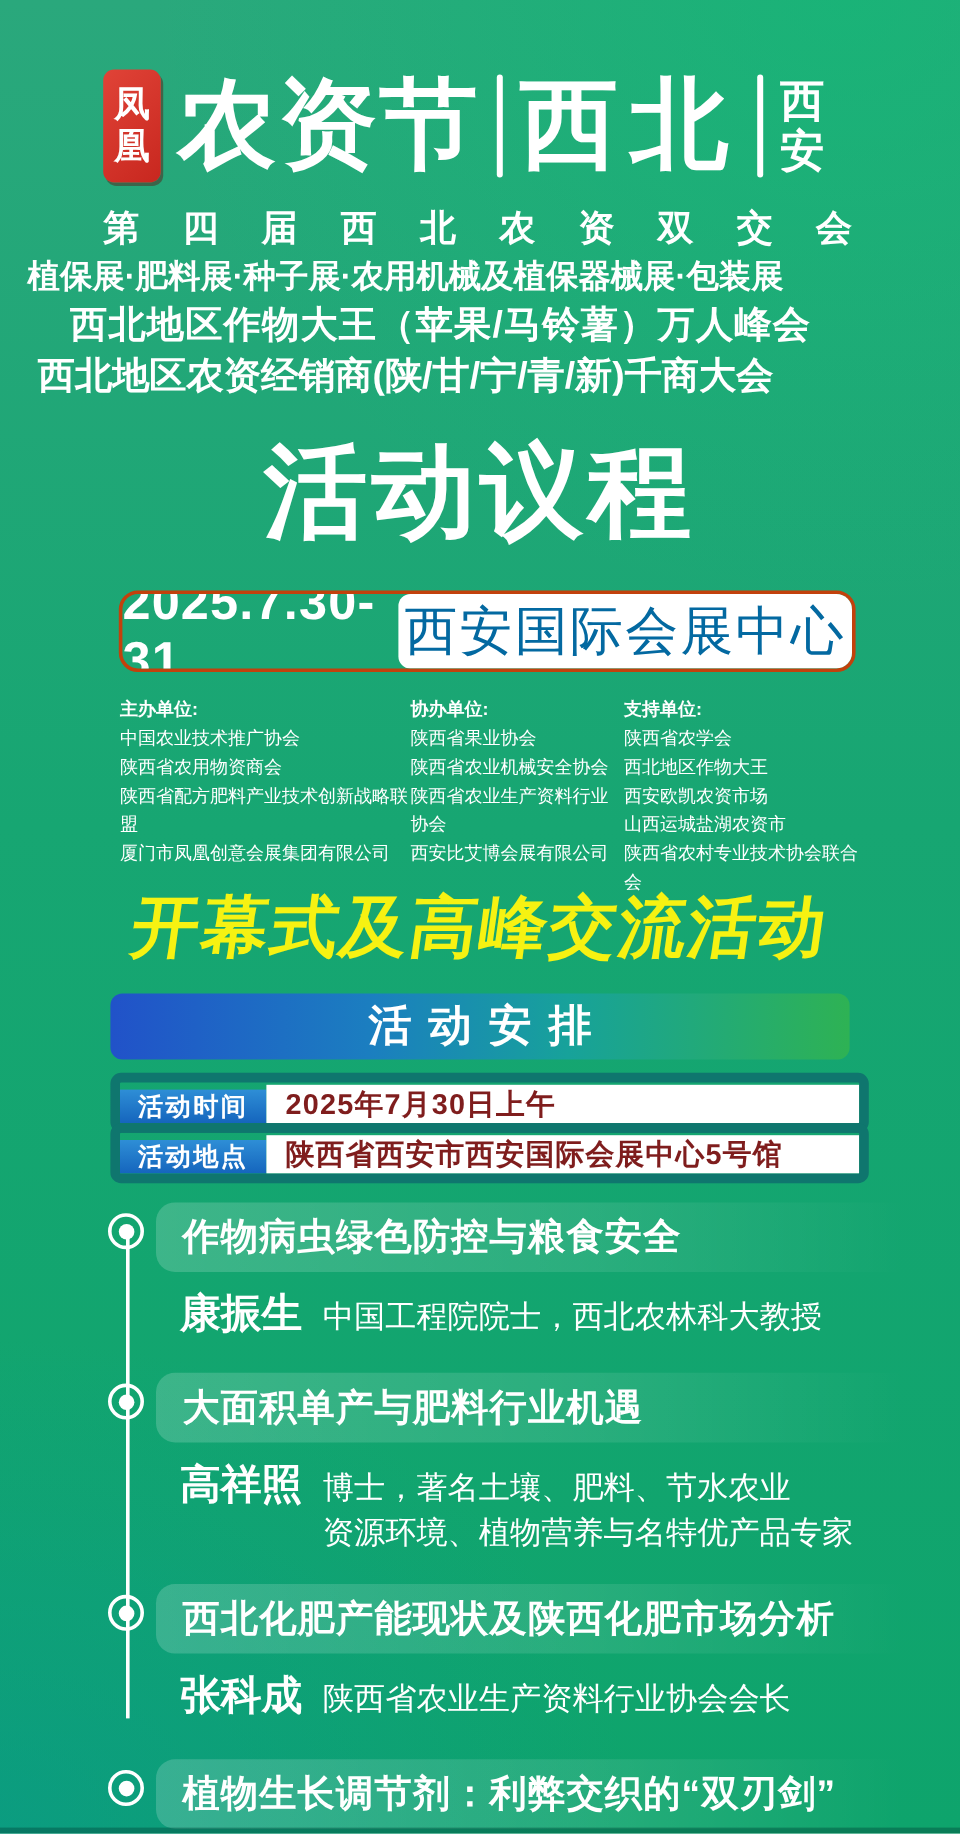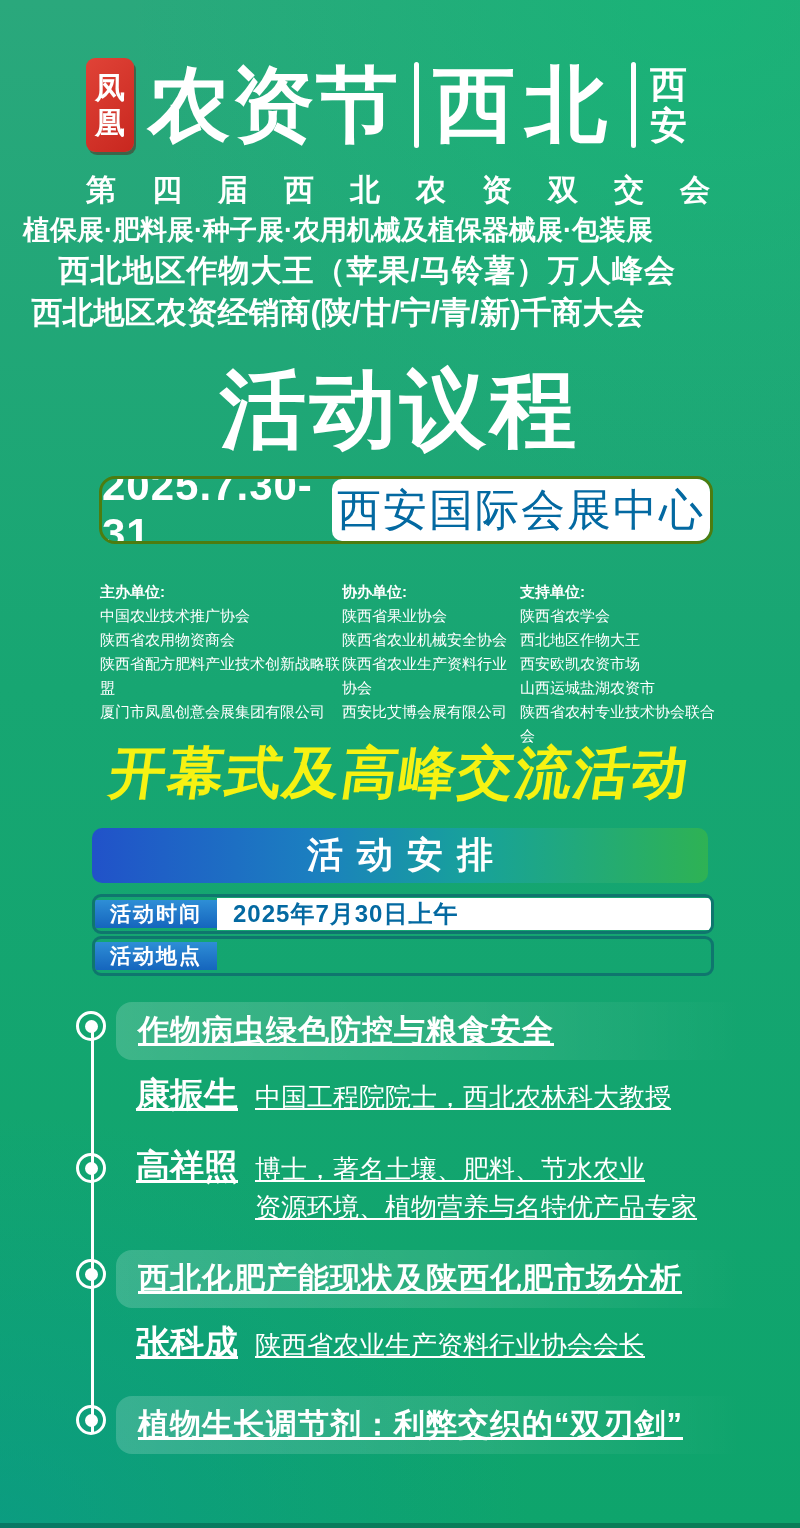--- a/index.html
+++ b/index.html
@@ -30,21 +30,21 @@
   .subline{left:0;width:676px;text-align:center;font-weight:800;white-space:nowrap;}
   .sub1{top:212px;font-size:27px;}
   .sub2{top:250px;font-size:31px;letter-spacing:1px;text-align:right;}
   .sub3{top:292px;font-size:31px;}
 
   
   .agenda-title{top:352px;left:0;width:800px;text-align:center;
     font-size:86px;font-weight:900;letter-spacing:4px;}
 
   
-  .date-pill{top:476px;left:99px;width:608px;height:62px;border:3px solid #4d7c0f;
+  .date-pill{top:492px;left:99px;width:608px;height:62px;border:3px solid #c2410c;
     border-radius:16px;display:flex;align-items:stretch;overflow:hidden;}
   .date-part{width:230px;display:flex;align-items:center;justify-content:center;
     font-size:42px;font-weight:800;letter-spacing:1px;}
   .venue-part{flex:1;background:#fff;border-radius:10px;display:flex;align-items:center;
     justify-content:center;font-size:44px;font-weight:400;color:#0369a1;letter-spacing:2px;}
 
   
   .orgs{top:580px;left:100px;width:620px;display:flex;}
   .org-col{font-size:15px;line-height:24px;}
   .org-col .hd{font-weight:800;}
@@ -57,32 +57,32 @@
   .section-title span{display:inline-block;transform:skewX(-8deg);
     font-size:56px;font-weight:900;color:#f6f212;letter-spacing:2px;}
 
   
   .grad-bar{top:828px;left:92px;width:616px;height:55px;border-radius:10px;
     background:linear-gradient(90deg,#2152c9 0%,#1b7ec0 35%,#17a29a 62%,#2eb254 100%);
     display:flex;align-items:center;justify-content:center;}
   .grad-bar .txt{font-size:36px;font-weight:800;letter-spacing:14px;padding-left:14px;}
 
   
-  .info-row{left:92px;width:616px;height:34px;border:3px solid #0f766e;border-radius:9px;
-    display:flex;align-items:center;overflow:hidden;}
+  .info-row{left:92px;width:616px;height:34px;border:8px solid #0f766e;border-radius:9px;
+    display:flex;align-items:flex-end;overflow:hidden;}
   .row-time{top:894px;}
   .row-place{top:936px;}
   .info-label{width:122px;background:linear-gradient(180deg,#2e8ed6 0%,#1565bd 100%);
     display:flex;align-items:center;justify-content:center;
     font-size:21px;font-weight:800;letter-spacing:2px;}
-  .info-value{flex:1;background:#fff;color:#0369a1;font-weight:800;font-size:24px;
+  .info-value{flex:1;background:#fff;color:#7f1d1d;font-weight:800;font-size:24px;
     display:flex;align-items:center;padding-left:16px;letter-spacing:1px;}
 
   
-  .timeline{top:1002px;left:116px;width:645px;text-decoration:underline;}
+  .timeline{top:1002px;left:130px;width:645px;}
   .rail{position:absolute;left:-25px;top:30px;height:400px;width:3px;background:#fff;}
   .tl-item{position:relative;}
   .bullet{position:absolute;left:-40px;top:9px;width:24px;height:24px;
     border:3px solid #fff;border-radius:50%;display:flex;align-items:center;justify-content:center;}
   .bullet i{width:13px;height:13px;background:#fff;border-radius:50%;}
   .topic{width:100%;box-sizing:border-box;border-radius:16px;padding:8px 10px 8px 22px;
     background:linear-gradient(90deg,rgba(255,255,255,0.18) 0%,rgba(255,255,255,0.10) 55%,rgba(255,255,255,0) 97%);
     font-size:31px;font-weight:800;letter-spacing:1px;white-space:nowrap;}
   .speaker-row{display:flex;align-items:baseline;margin:12px 0 0 20px;}
   .sp-name{font-size:34px;font-weight:900;white-space:nowrap;}
@@ -153,40 +153,42 @@
 <div class="abs grad-bar">
   <span class="txt">活动安排</span>
 </div>
 
 <div class="abs info-row row-time">
   <div class="info-label">活动时间</div>
   <div class="info-value">2025年7月30日上午</div>
 </div>
 <div class="abs info-row row-place">
   <div class="info-label">活动地点</div>
+  <div class="info-value">陕西省西安市西安国际会展中心5号馆</div>
 </div>
 
 <div class="abs timeline">
   <div class="rail"></div>
 
   <div class="tl-item mb1">
     <div class="bullet">
         <i></i>
       </div>
     <div class="topic">作物病虫绿色防控与粮食安全</div>
     <div class="speaker-row">
       <span class="sp-name">康振生</span>
       <span class="sp-desc">中国工程院院士，西北农林科大教授</span>
     </div>
   </div>
 
   <div class="tl-item mb2">
     <div class="bullet">
         <i></i>
       </div>
+    <div class="topic">大面积单产与肥料行业机遇</div>
     <div class="speaker-row">
       <span class="sp-name">高祥照</span>
       <span class="sp-desc"><span>博士，著名土壤、肥料、节水农业</span><br><span>资源环境、植物营养与名特优产品专家</span></span>
     </div>
   </div>
 
   <div class="tl-item mb3">
     <div class="bullet">
         <i></i>
       </div>

